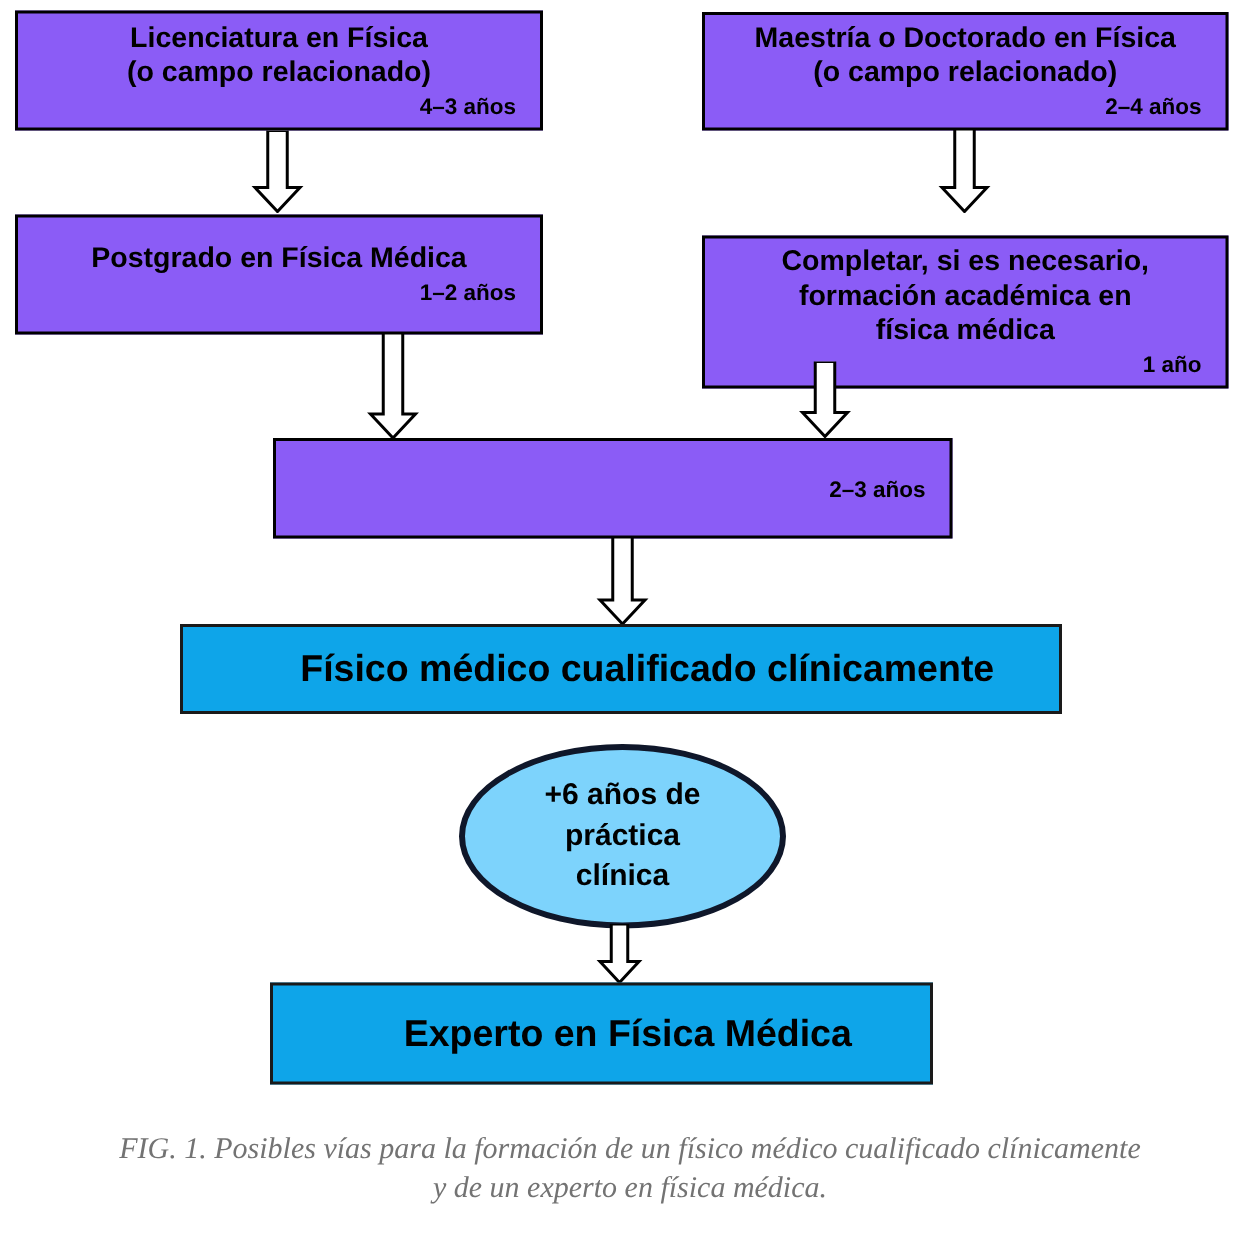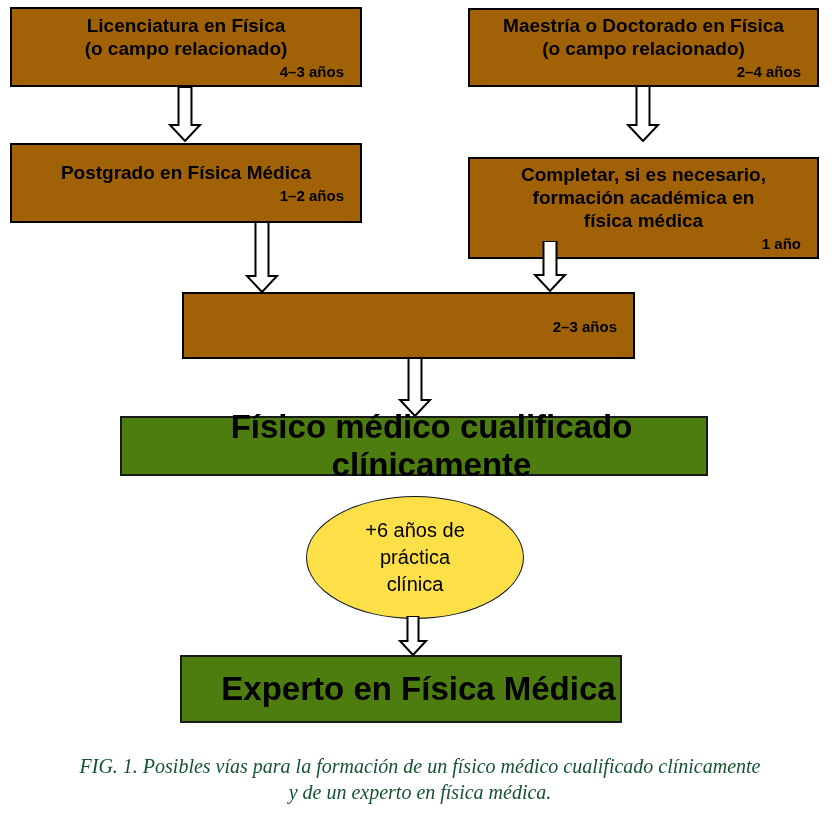--- a/index.html
+++ b/index.html
@@ -1,43 +1,43 @@
 <!DOCTYPE html>
 <html><head>
 <meta charset="utf-8">
 <style>
   html,body{margin:0;padding:0;background:#ffffff;}
   #canvas{
     position:relative;width:840px;height:825px;background:#ffffff;
     font-family:"Liberation Sans",sans-serif;color:#000;overflow:hidden;
   }
   .box{
-    position:absolute;box-sizing:border-box;background:#a16207;
+    position:absolute;box-sizing:border-box;background:#8b5cf6;
     border:2px solid #000;display:flex;flex-direction:column;
     justify-content:center;text-align:center;font-weight:bold;
   }
   .box .line{font-size:19px;line-height:23px;}
   .box .years{font-size:15px;line-height:19px;text-align:right;padding-right:16px;margin-top:2px;}
   .graybox{
-    position:absolute;box-sizing:border-box;background:#4d7c0f;
+    position:absolute;box-sizing:border-box;background:#0ea5e9;
     border:2px solid #1a1a1a;display:flex;align-items:center;justify-content:center;
-    font-weight:bold;font-size:33px;text-align:center;padding-left:35px;
+    font-weight:bold;font-size:25px;text-align:center;padding-left:35px;
   }
   .ellipse{
-    position:absolute;box-sizing:border-box;background:#fde047;
-    border:1px solid #0f172a;border-radius:50%;
+    position:absolute;box-sizing:border-box;background:#7dd3fc;
+    border:4px solid #0f172a;border-radius:50%;
     display:flex;align-items:center;justify-content:center;
-    font-weight:normal;font-size:20px;line-height:27px;text-align:center;
+    font-weight:bold;font-size:20px;line-height:27px;text-align:center;
   }
   .arrow{position:absolute;}
   .arrow polygon{fill:#ffffff;stroke:#000;stroke-width:2;stroke-linejoin:miter;}
   .caption{
     position:absolute;left:0;top:753px;width:840px;text-align:center;
     font-family:"Liberation Serif",serif;font-style:italic;
-    font-size:20px;line-height:26px;color:#14532d;
+    font-size:20px;line-height:26px;color:#737373;
   }
 </style>
 </head>
 <body>
 
 <div id="canvas">
 
   <div class="box" style="left:10px;top:7px;width:352px;height:80px;">
     <div class="line">Licenciatura en Física</div>
     <div class="line">(o campo relacionado)</div>

